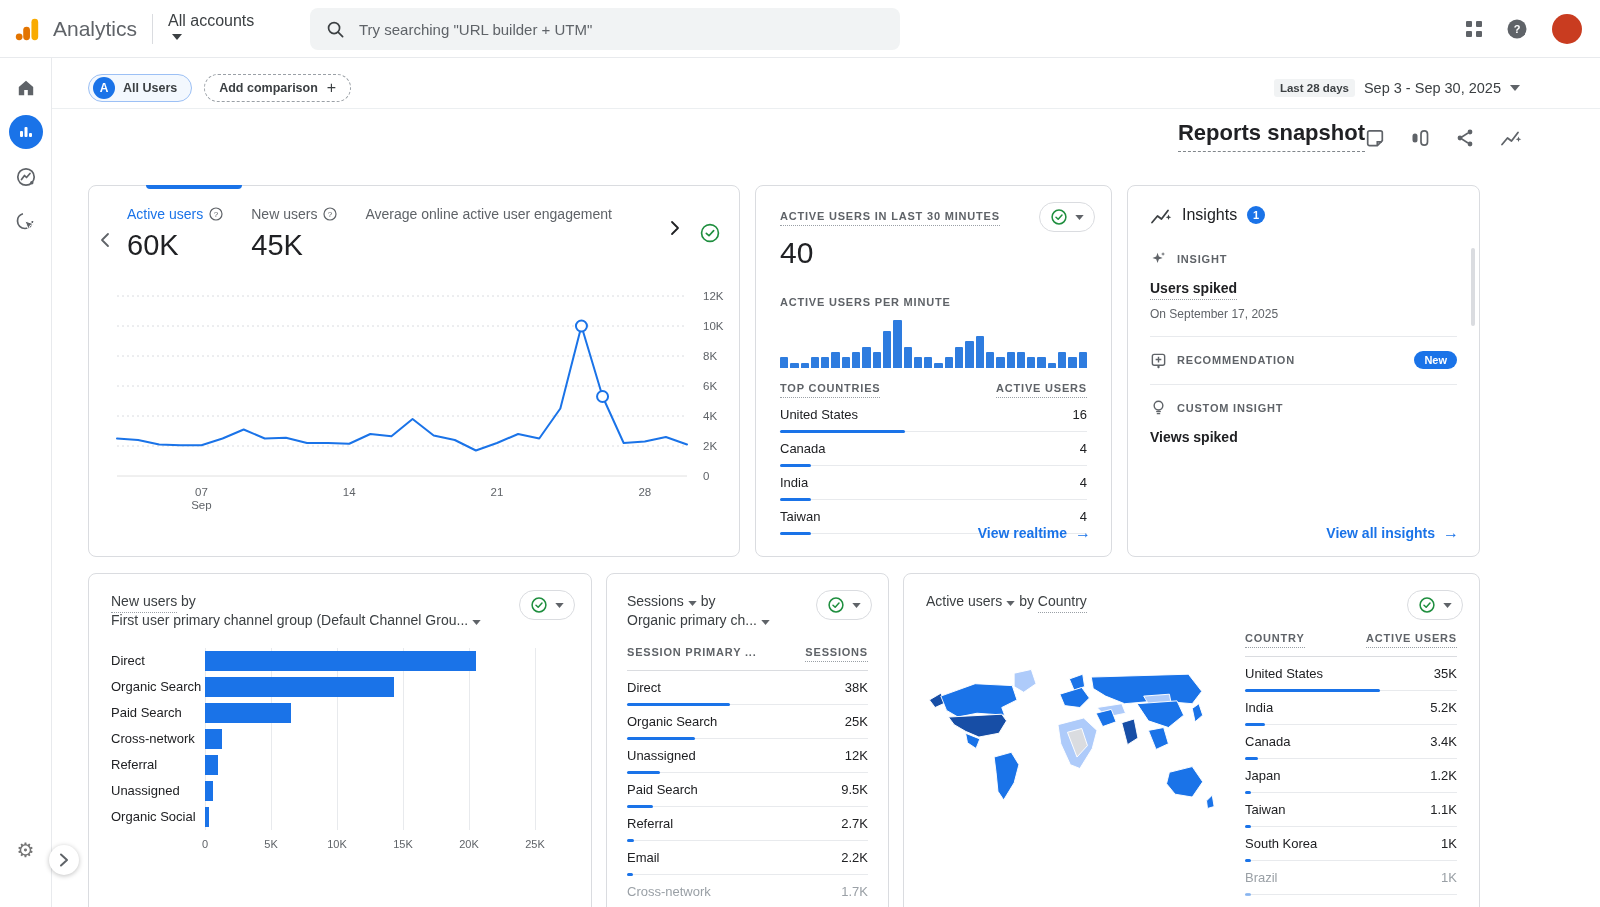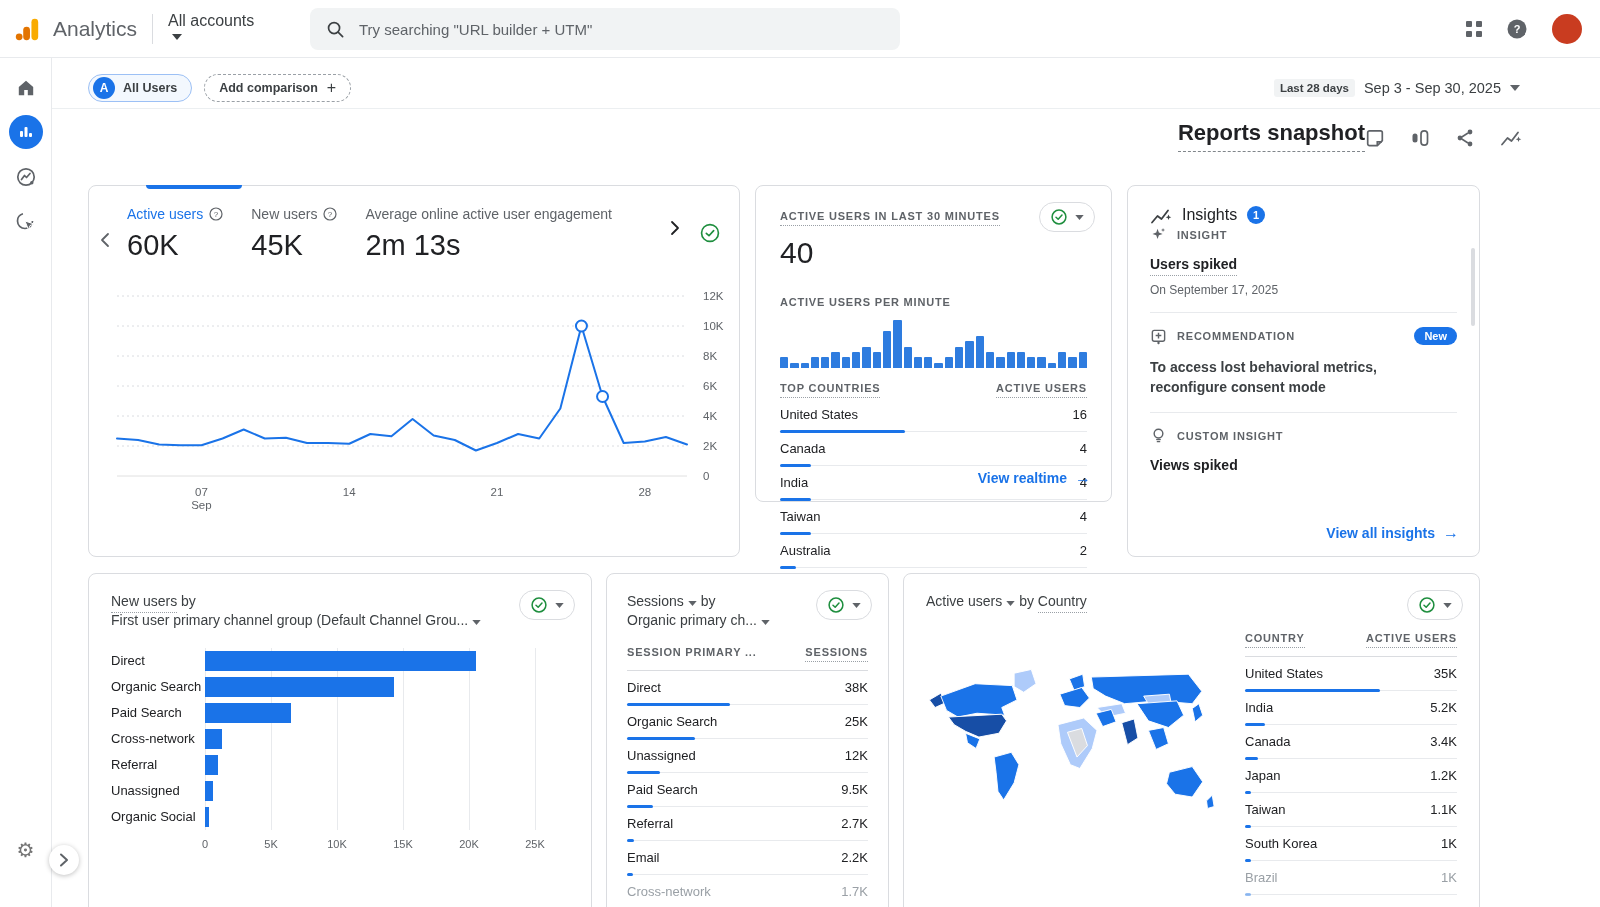--- a/index.html
+++ b/index.html
@@ -42,21 +42,21 @@
   .date-text { font-size:14.5px; color:#3c4043; }
   .controls-divider { position:absolute; top:50px; left:0; right:0; border-top:1px solid #eceff1; }
   .title-row { position:absolute; top:62px; left:36px; right:78px; display:flex; align-items:flex-start; justify-content:flex-end; }
   .page-title { font-size:22px; color:#202124; padding-bottom:5px; border-bottom:1px dashed #80868b; }
   .title-actions { display:flex; gap:25px; margin-top:8px; }
   .title-actions .ticon { cursor:pointer; }
 
   
   .card { position:absolute; background:#fff; border:1px solid #dadce0; border-radius:8px; }
   #card-overview { left:36px; top:127px; width:652px; height:372px; }
-  #card-realtime { left:703px; top:127px; width:357px; height:317px; }
+  #card-realtime { left:703px; top:127px; width:357px; height:372px; }
   #card-insights { left:1075px; top:127px; width:353px; height:372px; }
   #card-channel  { left:36px;  top:515px; width:504px; height:372px; }
   #card-sessions { left:554px; top:515px; width:283px; height:372px; }
   #card-country  { left:851px; top:515px; width:577px; height:372px; }
 
   .caption { font-size:11px; letter-spacing:.8px; font-weight:700; color:#5f6368; }
   .dotted-u { border-bottom:1px dotted #9aa0a6; padding-bottom:3px; }
   .check-pill { position:absolute; right:16px; top:16px; width:56px; height:30px; border:1px solid #dadce0; border-radius:15px; display:flex; align-items:center; justify-content:center; gap:7px; cursor:pointer; background:#fff; }
   .card-link { position:absolute; right:20px; bottom:14px; display:flex; align-items:center; gap:8px; color:#1a73e8; font-size:14px; font-weight:700; cursor:pointer; }
   .card-link .arrow { font-size:16px; font-weight:400; }
@@ -84,21 +84,21 @@
   .trow-line { display:flex; justify-content:space-between; font-size:13px; color:#202124; }
   .trow.faded .trow-line { color:#9aa0a6; }
   .tbar { position:absolute; left:0; bottom:-2px; height:3px; background:#1a73e8; border-radius:2px; z-index:2; }
   .trow.faded .tbar { opacity:.45; }
 
   
   .ins-pad { padding:20px 22px 0 22px; }
   .ins-header { display:flex; align-items:flex-start; gap:10px; }
   .ins-title { font-size:16px; color:#202124; }
   .ins-badge { width:18px; height:18px; border-radius:50%; background:#1a73e8; color:#fff; font-size:11px; font-weight:700; display:flex; align-items:center; justify-content:center; }
-  .ins-cap-row { display:flex; align-items:center; gap:10px; }
+  .ins-cap-row { display:flex; align-items:center; gap:10px; margin-top:24px; }
   .ins-item-title { display:inline-block; font-size:14px; font-weight:700; color:#202124; margin-top:13px; }
   .ins-date { font-size:12px; color:#5f6368; margin-top:7px; }
   .ins-div { border-top:1px solid #e8eaed; margin:15px 0 0 0; }
   .new-pill { margin-left:auto; background:#1a73e8; color:#fff; font-size:11px; font-weight:700; padding:3px 10px; border-radius:10px; }
   .rec-text { font-size:14px; font-weight:700; color:#3c4043; line-height:20px; margin-top:12px; }
   .ins-scrollbar { position:absolute; right:4px; top:62px; width:4px; height:78px; background:#dadce0; border-radius:2px; }
 
   
   .ch-pad { padding:18px 20px 0 22px; }
   .card-title { font-size:14px; color:#3c4043; line-height:19px; }
@@ -266,21 +266,20 @@
             <circle cx="7" cy="7" r="6" fill="none" stroke="#5f6368" stroke-width="1.2"></circle>
             <text x="7" y="10" text-anchor="middle" font-size="8" fill="#5f6368" font-family="Liberation Sans, sans-serif">?</text>
           </svg>
         </div>
         <div class="metric-value">45K</div>
       </div>
       <div class="metric">
         <div class="metric-label">
             <span>Average online active user engagement</span>
           </div>
-        <div class="metric-value">2m 13s</div>
       </div>
       <svg class="nav-chev ov-check" width="12" height="16" viewBox="0 0 12 16">
         <polyline points="3,2 9,8 3,14" fill="none" stroke="#202124" stroke-width="1.8" stroke-linecap="round" stroke-linejoin="round"></polyline>
       </svg>
       <svg style="margin-left:18px;margin-top:16px" width="22" height="22" viewBox="0 0 24 24">
         <circle cx="12" cy="12" r="9.2" fill="none" stroke="#1e8e3e" stroke-width="1.8"></circle>
         <path d="M8 12.3 L10.9 15 L16 9.4" fill="none" stroke="#1e8e3e" stroke-width="1.8" stroke-linecap="round" stroke-linejoin="round"></path>
       </svg>
     </div>
     <svg id="line-chart" width="640" height="232">
@@ -381,27 +380,20 @@
             </div>
       <div class="tbar" style="width:31.25px"></div>
     </div>
     <div class="trow">
       <div class="trow-line">
               <span>Taiwan</span>
               <span>4</span>
             </div>
       <div class="tbar" style="width:31.25px"></div>
     </div>
-    <div class="trow">
-      <div class="trow-line">
-              <span>Australia</span>
-              <span>2</span>
-            </div>
-      <div class="tbar" style="width:15.625px"></div>
-    </div>
         </div>
     </div>
     <div class="card-link">
       <span>View realtime</span>
       <span class="arrow">→</span>
     </div>
   </section>
 
   <section class="card" id="card-insights">
     <div class="ins-pad">
@@ -427,21 +419,20 @@
 
       <div class="ins-cap-row" style="margin-top:14px">
         <svg width="17" height="17" viewBox="0 0 18 18">
           <rect x="2.5" y="2.5" width="13" height="11.5" rx="2" fill="none" stroke="#5f6368" stroke-width="1.5"></rect>
           <path d="M9 5 v6 M6 8 h6" stroke="#5f6368" stroke-width="1.5"></path>
           <path d="M9 14 l1.6 1.8 -1.6 1.8 -1.6 -1.8 z" fill="#5f6368"></path>
         </svg>
         <span class="caption">RECOMMENDATION</span>
         <span class="new-pill">New</span>
       </div>
-      <div class="rec-text">To access lost behavioral metrics, reconfigure consent mode</div>
       <div class="ins-div"></div>
 
       <div class="ins-cap-row" style="margin-top:14px">
         <svg width="17" height="17" viewBox="0 0 18 18">
           <circle cx="9" cy="7" r="4.6" fill="none" stroke="#5f6368" stroke-width="1.5"></circle>
           <path d="M7.2 13.2 h3.6 M7.8 15.5 h2.4" stroke="#5f6368" stroke-width="1.5" stroke-linecap="round"></path>
         </svg>
         <span class="caption">CUSTOM INSIGHT</span>
       </div>
       <div class="ins-item-title" style="border:none">Views spiked</div>

